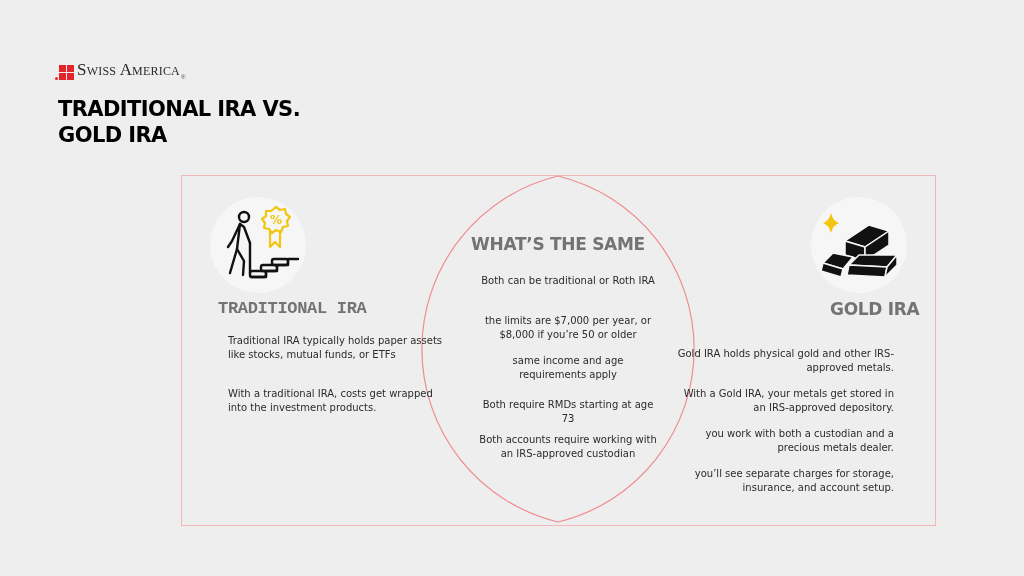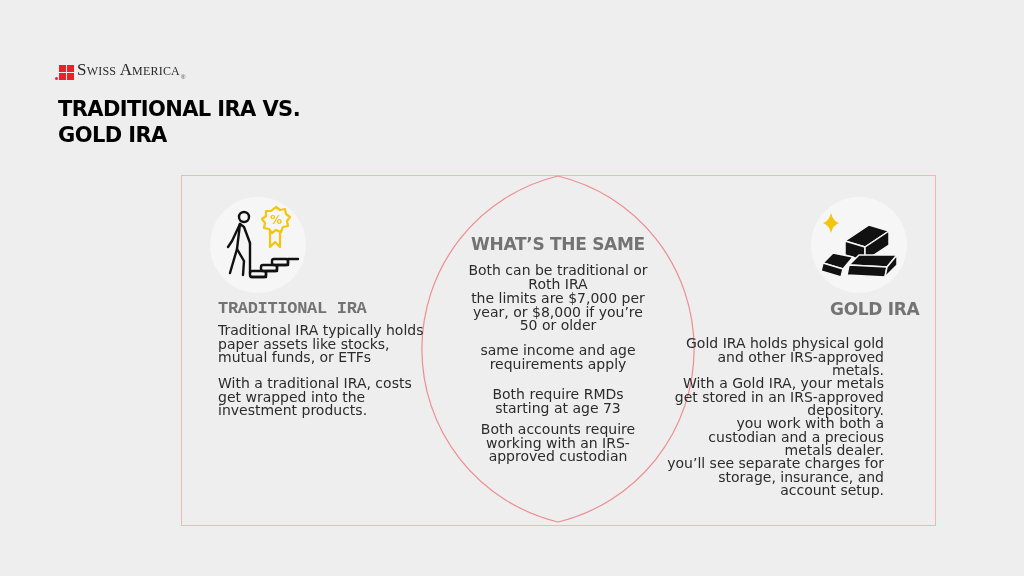--- a/index.html
+++ b/index.html
@@ -24,21 +24,21 @@
   .icon-circle { position: absolute; width: 96px; height: 96px; border-radius: 50%; background: #f6f6f6; }
   .icon-left { left: 210px; top: 197px; }
   .icon-right { left: 811px; top: 197px; }
   .icon-circle svg { position: absolute; left: 0; top: 0; }
 
   .col-head { position: absolute; font-family: "DejaVu Sans", sans-serif; font-weight: bold; font-size: 17px; letter-spacing: -0.3px; color: #737373; text-transform: uppercase; }
   .head-left { left: 218px; top: 299px; font-family: Liberation Mono, monospace; }
   .head-right { left: 830px; top: 299px; }
   .head-mid { left: 470px; top: 234px; width: 176px; text-align: center; }
 
-  .para { position: absolute; font-family: "DejaVu Sans", sans-serif; font-size: 14px; line-height: 13.5px; color: #2b2b2b; margin: 0; }
+  .para { position: absolute; font-family: "DejaVu Sans", sans-serif; font-size: 10px; line-height: 13.5px; color: #2b2b2b; margin: 10px; }
   .left-col { left: 218px; width: 215px; text-align: left; }
   .right-col { left: 664px; width: 220px; text-align: right; }
   .mid-col { left: 468px; width: 180px; text-align: center; }
 </style>
 </head>
 <body>
 
 <div class="logo">
   <div class="logo-mark">
     <span class="sq" style="left:0;top:0"></span>
@@ -101,21 +101,21 @@
 </div>
 
 <div class="col-head head-left">TRADITIONAL IRA</div>
 <div class="col-head head-right">GOLD IRA</div>
 <div class="col-head head-mid">WHAT’S THE SAME</div>
 
 <p class="para left-col" style="top:324px">Traditional IRA typically holds paper assets like stocks, mutual funds, or ETFs</p>
 <p class="para left-col" style="top:377px">With a traditional IRA, costs get wrapped into the investment products.</p>
 
 <p class="para mid-col" style="top:264px">Both can be traditional or Roth IRA</p>
-<p class="para mid-col" style="top:292px">the limits are $7,000 per year, or $8,000 if you’re 50 or older</p>
+<p class="para mid-col" style="top:304px">the limits are $7,000 per year, or $8,000 if you’re 50 or older</p>
 <p class="para mid-col" style="top:344px">same income and age requirements apply</p>
 <p class="para mid-col" style="top:388px">Both require RMDs starting at age 73</p>
 <p class="para mid-col" style="top:423px">Both accounts require working with an IRS-approved custodian</p>
 
 <p class="para right-col" style="top:337px">Gold IRA holds physical gold and other IRS-approved metals.</p>
 <p class="para right-col" style="top:377px">With a Gold IRA, your metals get stored in an IRS-approved depository.</p>
 <p class="para right-col" style="top:417px">you work with both a custodian and a precious metals dealer.</p>
 <p class="para right-col" style="top:457px">you’ll see separate charges for storage, insurance, and account setup.</p>
 
 </body></html>

